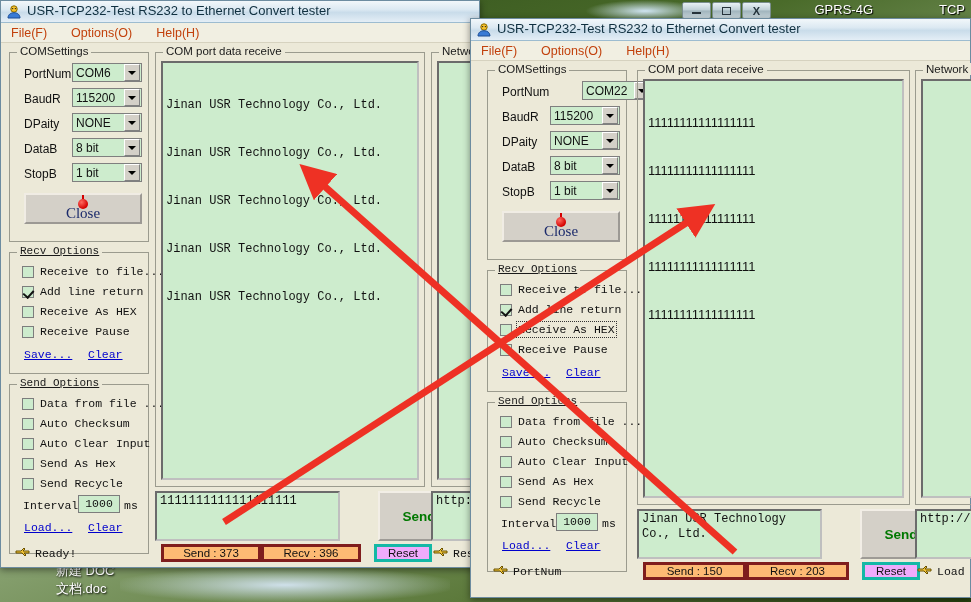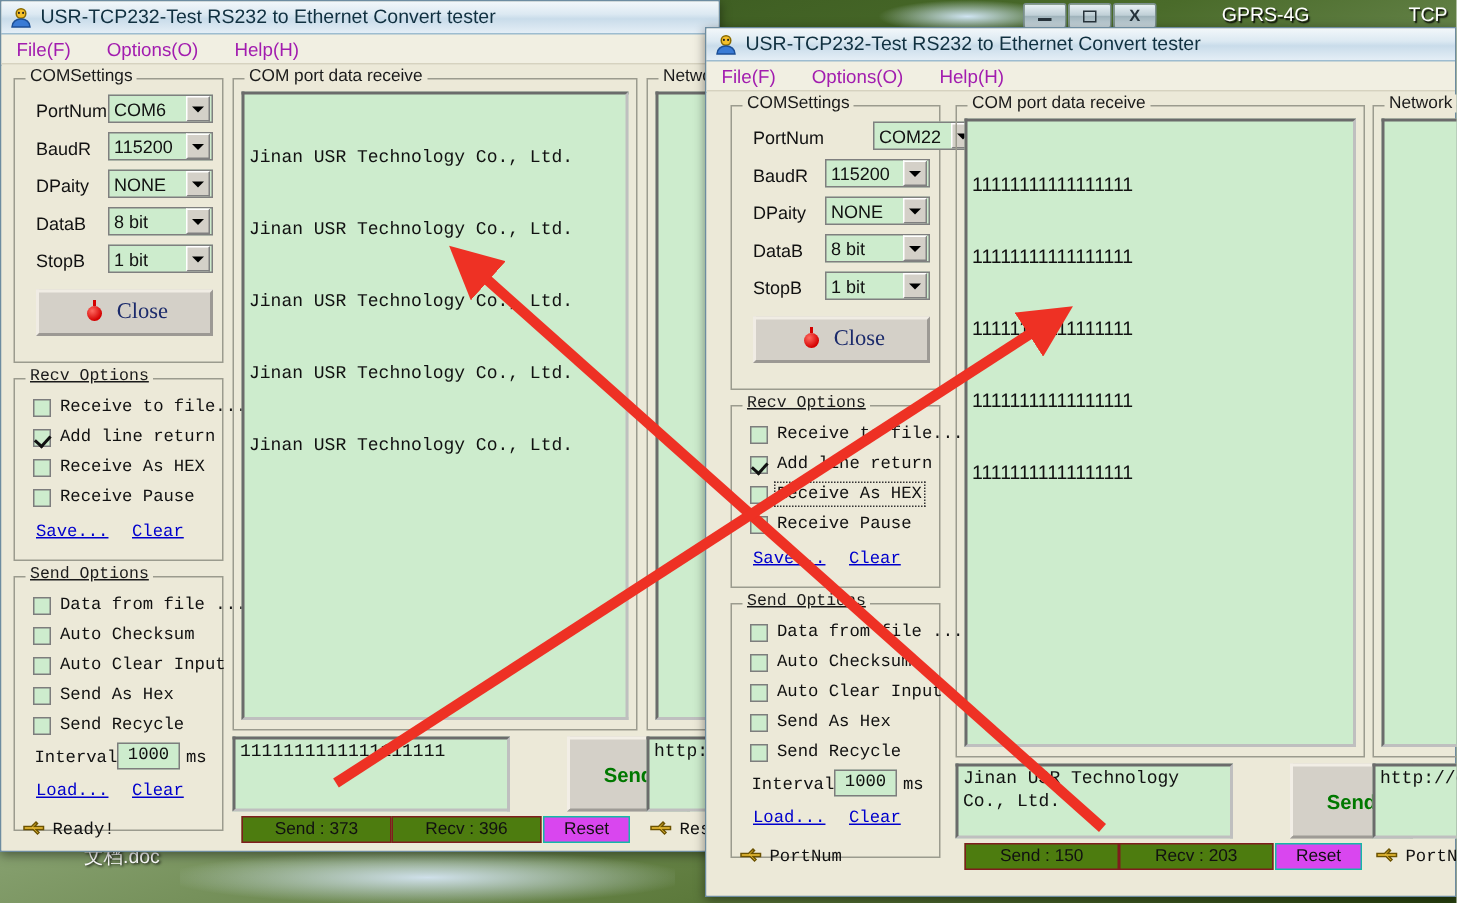--- a/index.html
+++ b/index.html
@@ -40,21 +40,21 @@
   .appwin { position:absolute; background:#ece9d8;
       border:1px solid #6d8ca0; box-shadow:0 2px 7px rgba(0,0,0,.45); }
   .titlebar { height:22px; position:relative;
       background:linear-gradient(180deg,#f2f7fa 0%,#dce9f2 40%,#c9dcea 55%,#e4eef6 100%);
       border-bottom:1px solid #9dbcd0; }
   .titlebar .ttxt { position:absolute; left:26px; top:2px; font-size:13px; color:#103040;
       white-space:nowrap; }
   .titlebar .tico { position:absolute; left:5px; top:3px; width:16px; height:16px; }
   .menubar { height:20px; background:#f1efe2; border-bottom:1px solid #d6d2bf;
       display:flex; align-items:center; padding-left:6px; gap:16px; }
-  .menubar .mi { font-size:12.5px; color:#a21caf; padding:5px 4px; cursor:default; }
+  .menubar .mi { font-size:12.5px; color:#c2410c; padding:5px 4px; cursor:default; }
   .client { position:absolute; left:0; right:0; bottom:0; top:43px;
       background:#ece9d8; }
 
   
   .gbox { position:absolute; border:1px solid #9b9b8e; }
   .gbox > .gtitle { position:absolute; top:-8px; left:7px; background:#ece9d8;
       padding:0 3px; font-size:11.5px; color:#1a1a1a; white-space:nowrap; }
   .gbox.mono > .gtitle { font-family:"Liberation Mono", monospace; font-size:11px; letter-spacing:0px;text-decoration:underline; }
 
   
@@ -63,21 +63,21 @@
       display:flex; align-items:center; }
   .combo .cv { font-size:12px; color:#111; padding-left:3px; flex:1; overflow:hidden; white-space:nowrap; }
   .combo .carrow { width:16px; height:17px; margin:0 1px 0 0; background:#d4d0c8;
       border:1px solid #fff; border-right-color:#808080; border-bottom-color:#808080;
       display:flex; align-items:center; justify-content:center; }
   .combo .carrow i { display:block; width:0;height:0;border-left:4px solid transparent;
       border-right:4px solid transparent;border-top:4px solid #000; }
 
   .btn3d { position:absolute; background:#d4d0c8; border:2px outset #f0ece4;
       display:flex; align-items:center; justify-content:center; gap:6px;
-      font-size:15px; color:#1b2a6b; font-family:"Liberation Serif", serif; }
+      font-size:15px; color:#1b2a6b; font-family:"Liberation Serif", serif;flex-direction:column; }
   .ledicon { width:18px; height:18px; position:relative; }
   .ledicon::after { content:""; position:absolute; left:4px; top:4px; width:10px; height:10px;
       border-radius:50%; background:radial-gradient(circle at 35% 32%,#ff6a60,#d40000 70%); }
   .ledicon .ray { position:absolute; left:8px; top:0; width:2px; height:4px; background:#d40000; }
 
   
   .cbrow { position:absolute; display:flex; align-items:center; gap:6px;
       font-family:"Liberation Mono", monospace; font-size:11.5px; color:#111; white-space:nowrap; }
   .cb { width:12px; height:12px; background:#cdeccd; border:1px solid #7d7d7d;
       position:relative; flex:0 0 auto; }
@@ -99,42 +99,43 @@
   .recvbox.sans { font-family:"Liberation Sans", sans-serif; font-size:13px; letter-spacing:0px; }
 
   .sendbox { position:absolute; background:#cdeccd; border:2px inset #bfbfbf;
       font-family:"Liberation Mono", monospace; font-size:12px; color:#111;
       padding:1px 3px; line-height:15px; overflow:hidden; white-space:pre-wrap; }
 
   .sendbtn { position:absolute; background:#d4d0c8; border:2px outset #f2eee6;
       display:flex;align-items:center;justify-content:center;
       font-size:13.5px;font-weight:bold;color:#007800;margin-left:36px; }
 
-  .statcell { position:absolute; background:#4d7c0f; border:1px solid #7f1d1d;
+  .statcell { position:absolute; background:#fdba74; border:3px solid #7f1d1d;
       display:flex; align-items:center; justify-content:center;
       font-size:11.5px; color:#111; }
-  .statcell.btn { border:1px solid #14b8a6; background:#d946ef; }
+  .statcell.btn { border:3px solid #14b8a6; background:#f0abfc;margin-left:12px; }
 
   .handicon { position:absolute; width:16px; height:14px; }
   .statustext { position:absolute; font-family:"Liberation Mono", monospace;
       font-size:11.5px; color:#111; white-space:nowrap; }
 
   
   #annot { position:absolute; inset:0; pointer-events:none; }
 </style>
 </head>
 <body>
 
 <div id="desktop">
   <div class="blur1"></div>
   <div class="blur2"></div>
   <div class="blur3"></div>
 </div>
 
 <div class="desk-icon-label">
+  <span class="l1">新建 DOC</span>
   <span class="l2">文档.doc</span>
 </div>
 
 <div id="bgwin">
   <div class="ctrls">
     <div class="wbtn">
         <span class="dash"></span>
       </div>
     <div class="wbtn">
         <span class="sq"></span>
@@ -458,21 +459,21 @@
     <div class="statcell btn" style="left:379px; top:500px; width:58px; height:18px;">Reset</div>
 
     <svg class="handicon" style="left:22px; top:502px;" viewBox="0 0 16 14">
       <path d="M1 5h5l3-3 1 1-2 2h6v2H9l2 2-1 1-3-3H1z" fill="#f2c43a" stroke="#6b5200"></path>
     </svg>
     <span class="statustext" style="left:42px; top:503px;">PortNum</span>
 
     <svg class="handicon" style="left:446px; top:502px;" viewBox="0 0 16 14">
       <path d="M1 5h5l3-3 1 1-2 2h6v2H9l2 2-1 1-3-3H1z" fill="#f2c43a" stroke="#6b5200"></path>
     </svg>
-    <span class="statustext" style="left:466px; top:503px;">PortN</span>
+    <span class="statustext" style="left:466px; top:503px;">Load</span>
   </div>
 </div>
 
 <svg id="annot" width="971" height="602" viewBox="0 0 971 602">
   <defs>
     <marker id="ah" markerWidth="5" markerHeight="5" refX="2.4" refY="2.5" orient="auto">
       <path d="M0,0 L5,2.5 L0,5 z" fill="#ee3124"></path>
     </marker>
   </defs>
   <line id="arrow1" stroke="#ee3124" stroke-width="7" marker-end="url(#ah)" x1="735" y1="552" x2="313" y2="176"></line>

